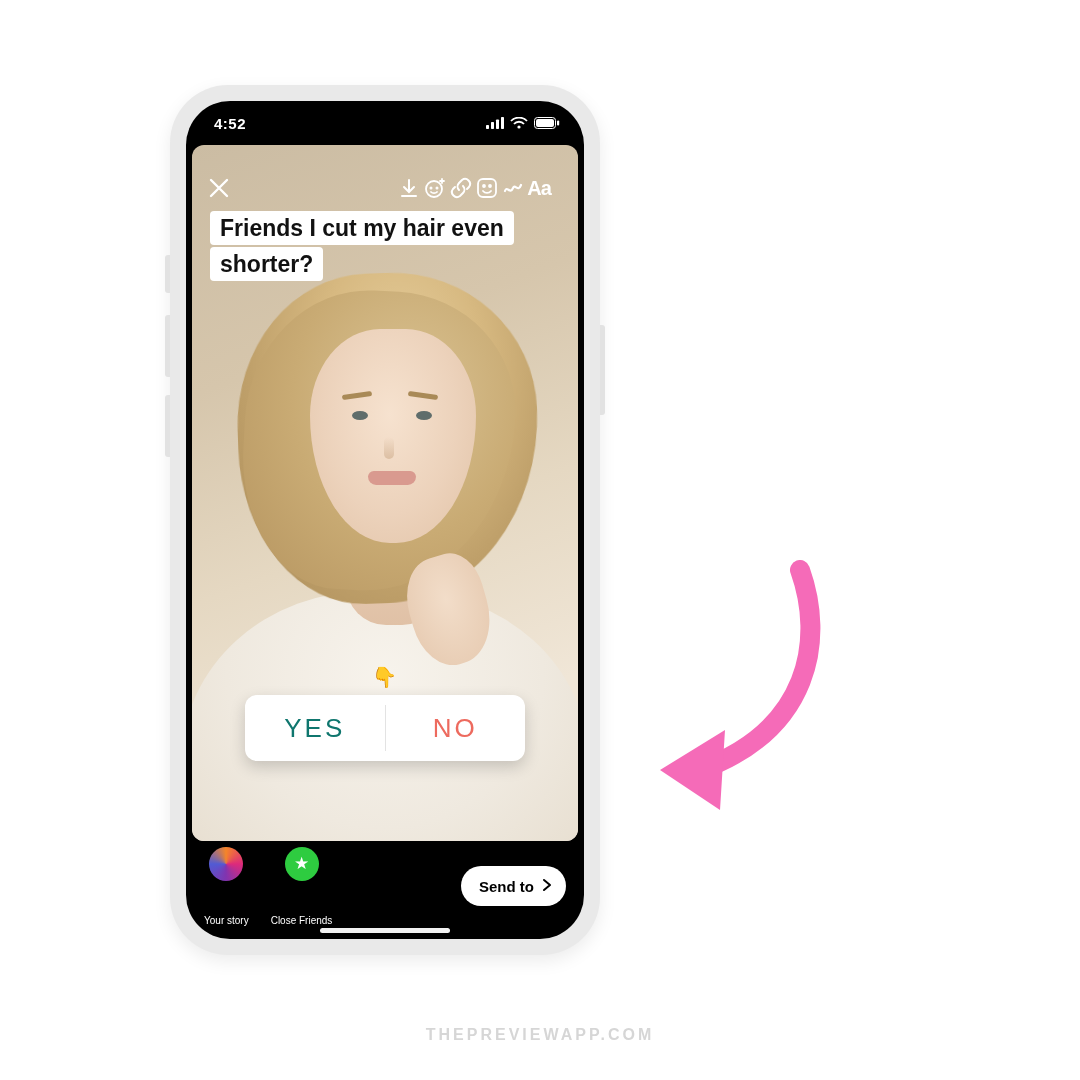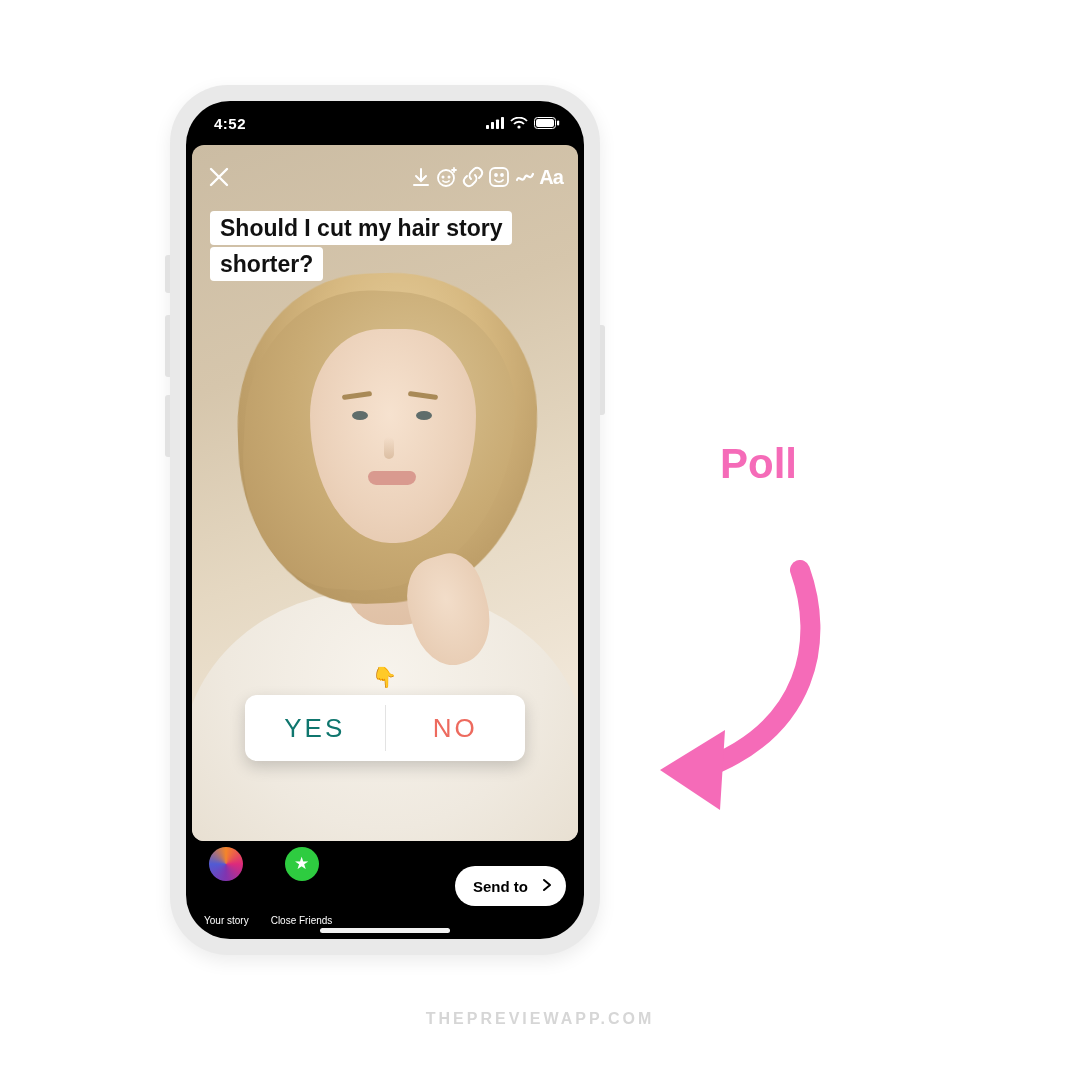--- a/index.html
+++ b/index.html
@@ -146,24 +146,24 @@
     position: absolute;
     left: 218px; top: 300px; width: 78px; height: 110px;
     background: radial-gradient(ellipse at 50% 40%, #f2ddc9, #e5c8ae);
     border-radius: 44% 36% 50% 44%;
     transform: rotate(-16deg);
   }
 
   
   .story-toolbar {
     position: absolute;
-    top: 8px; left: 0; right: 0;
+    top: 8px; left: 0; right: 12px;
     height: 48px;
     display: flex;
-    align-items: center;
+    align-items: flex-end;
     padding: 0 14px;
     color: #fff;
     z-index: 10;
   }
   .story-toolbar .spacer { flex: 1; }
   .tb-icon { width: 26px; height: 26px; display: flex; align-items: center; justify-content: center; cursor: pointer; }
   .aa-text { font-weight: 700; font-size: 20px; letter-spacing: -1px; }
 
   
   .caption {
@@ -259,21 +259,21 @@
   .dest-label { font-size: 10px; font-weight: 500; white-space: nowrap; margin-top: 28px; }
   .bottom-bar .grow { flex: 1; }
   .send-to {
     background: #fff;
     color: #000;
     border-radius: 999px;
     height: 40px;
     padding: 0 12px 0 18px;
     display: flex;
     align-items: center;
-    gap: 12px;
+    gap: 6px;
     font-weight: 700;
     font-size: 15px;
     cursor: pointer;
   }
   .home-indicator {
     position: absolute;
     bottom: 6px;
     left: 50%;
     transform: translateX(-50%);
     width: 130px;
@@ -306,21 +306,21 @@
     left: 640px;
     top: 560px;
     width: 220px;
     height: 260px;
   }
 
   .watermark {
     position: absolute;
     left: 50%;
     transform: translateX(-50%);
-    bottom: 52px;
+    bottom: 36px;
     color: #d6d6d6;
     font-size: 16px;
     letter-spacing: 3px;
     font-weight: 700;
     font-family: Arial, sans-serif;
   }
 </style>
 </head>
 <body>
 
@@ -423,21 +423,21 @@
           <svg width="24" height="24" viewBox="0 0 24 24" fill="none" stroke="#fff" stroke-width="2.2" stroke-linecap="round">
               <path d="M4 15 C6 9 9 19 12 12 C14 7 17 17 20 9"></path>
             </svg>
         </div>
         <div class="tb-icon aa-text">
           <span>Aa</span>
         </div>
       </div>
 
       <div class="caption">
-        <span class="caption-line">Should I cut my hair story shorter?</span>
+        <span class="caption-line">Friends I cut my hair even shorter?</span>
       </div>
 
       <div class="emoji-hand">👇</div>
 
       <div class="poll">
         <div class="poll-opt yes">YES</div>
         <div class="poll-div"></div>
         <div class="poll-opt no">NO</div>
       </div>
     </div>
@@ -460,21 +460,20 @@
             </svg>
         </span>
       </div>
     </div>
 
     <div class="home-indicator"></div>
   </div>
 </div>
 
 <div class="callout">
-  <div class="line1">Poll</div>
 </div>
 
 <svg class="arrow-svg" viewBox="0 0 220 260">
   <path d="M160 10 C 185 80, 170 170, 60 210" fill="none" stroke="#f56bb8" stroke-width="20" stroke-linecap="round"></path>
   <path d="M20 210 L85 170 L80 250 Z" fill="#f56bb8"></path>
 </svg>
 
 <div class="watermark">THEPREVIEWAPP.COM</div>
 
 </body></html>

